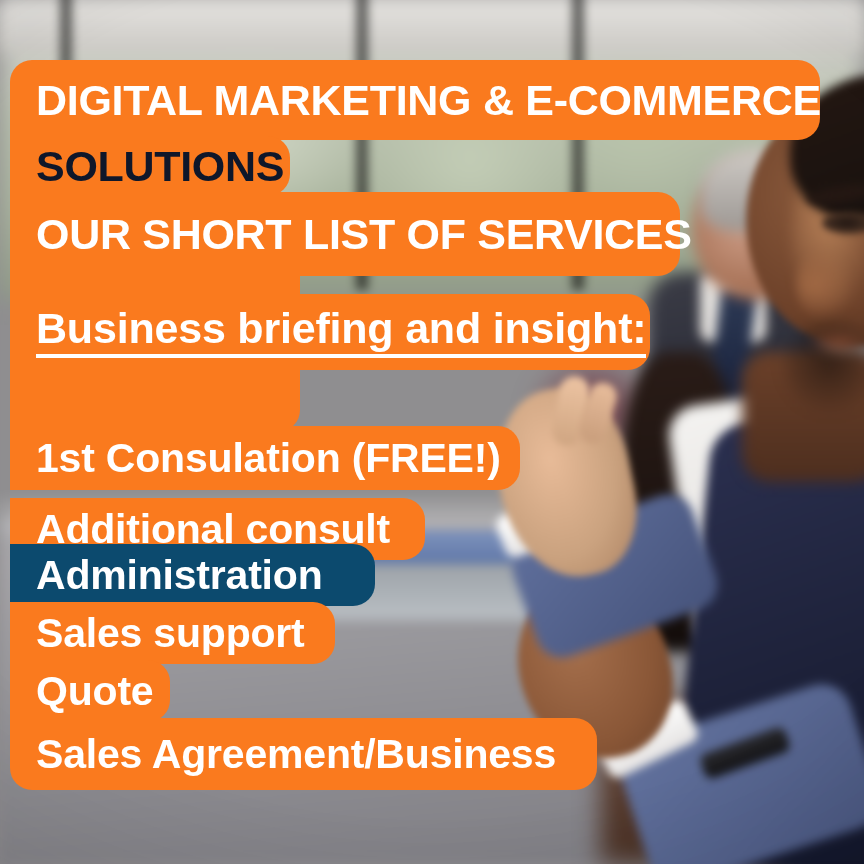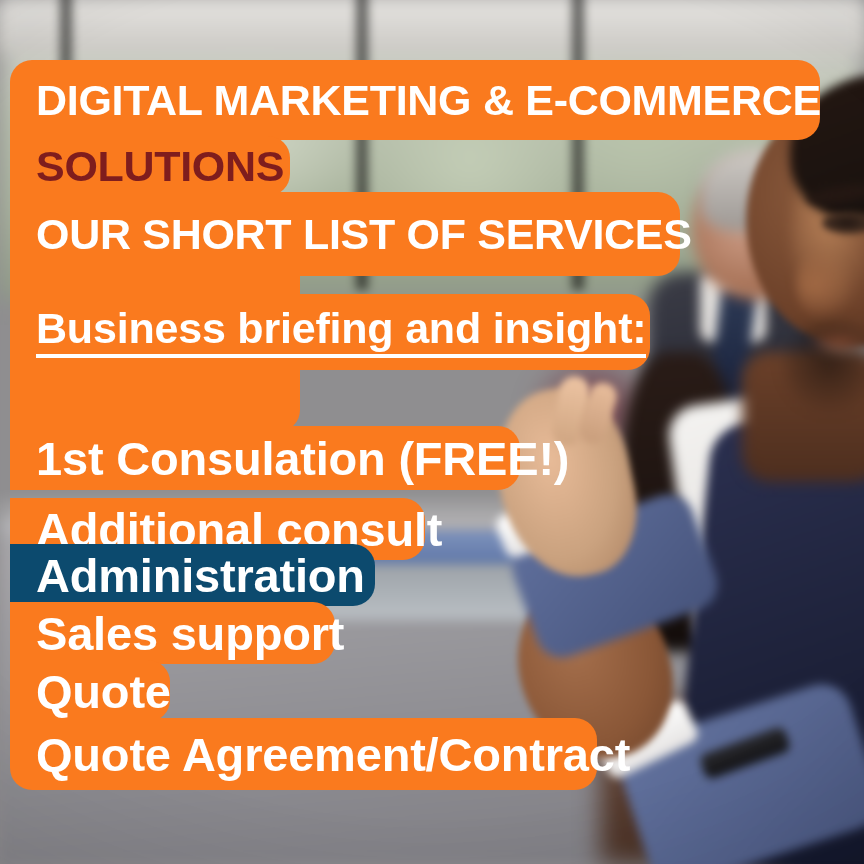--- a/index.html
+++ b/index.html
@@ -258,21 +258,21 @@
 
   
   .h1 {
     font-size: 43px;
     font-weight: 700;
     letter-spacing: -0.3px;
     padding: 0 26px;
   }
   
   .li {
-    font-size: 47px;
+    font-size: 41px;
     font-weight: 700;
     letter-spacing: -0.2px;
     padding: 0 26px;
   }
   .sub {
     font-size: 43px;
     font-weight: 700;
     letter-spacing: -0.2px;
     padding: 0 26px;
   }
@@ -332,21 +332,21 @@
 
     <div id="photo-blur-overlay"></div>
   </div>
 
   <div id="text-block">
 
     <div class="line h1" style="top: 60px; height: 80px; width: 810px; border-radius: 22px 22px 22px 0px; background: rgb(250, 122, 30); color: rgb(255, 255, 255);">
       <span>DIGITAL MARKETING &amp; E-COMMERCE</span>
     </div>
 
-    <div class="line h1" style="top: 136px; height: 60px; width: 280px; border-radius: 0px 22px 22px 0px; background: rgb(250, 122, 30); color: #7f1d1d;">
+    <div class="line h1" style="top: 136px; height: 60px; width: 280px; border-radius: 0px 22px 22px 0px; background: rgb(250, 122, 30); color: #0f172a;">
       <span>SOLUTIONS</span>
     </div>
 
     <div class="line h1" style="top: 192px; height: 84px; width: 670px; border-radius: 0px 22px 22px 0px; background: rgb(250, 122, 30); color: rgb(255, 255, 255);">
       <span>OUR SHORT LIST OF SERVICES</span>
     </div>
 
     <div class="line" style="top: 272px; height: 44px; width: 290px; border-radius: 0px 0px 22px; background: rgb(250, 122, 30); color: rgb(255, 255, 255);"></div>
 
     <div class="line sub" style="top: 294px; height: 76px; width: 640px; border-radius: 0px 22px 22px 0px; background: rgb(250, 122, 30); color: rgb(255, 255, 255);">
@@ -369,17 +369,17 @@
 
     <div class="line li" style="top: 602px; height: 62px; width: 325px; border-radius: 0px 22px 22px 0px; background: rgb(250, 122, 30); color: rgb(255, 255, 255);">
       <span>Sales support</span>
     </div>
 
     <div class="line li" style="top: 660px; height: 62px; width: 160px; border-radius: 0px 22px 22px 0px; background: rgb(250, 122, 30); color: rgb(255, 255, 255); text-align: center;">
       <span>Quote</span>
     </div>
 
     <div class="line li" style="top: 718px; height: 72px; width: 587px; border-radius: 0px 22px 22px; background: rgb(250, 122, 30); color: rgb(255, 255, 255);">
-      <span>Quote Agreement/Contract</span>
+      <span>Sales Agreement/Business</span>
     </div>
 
   </div>
 </div>
 
 </body></html>

